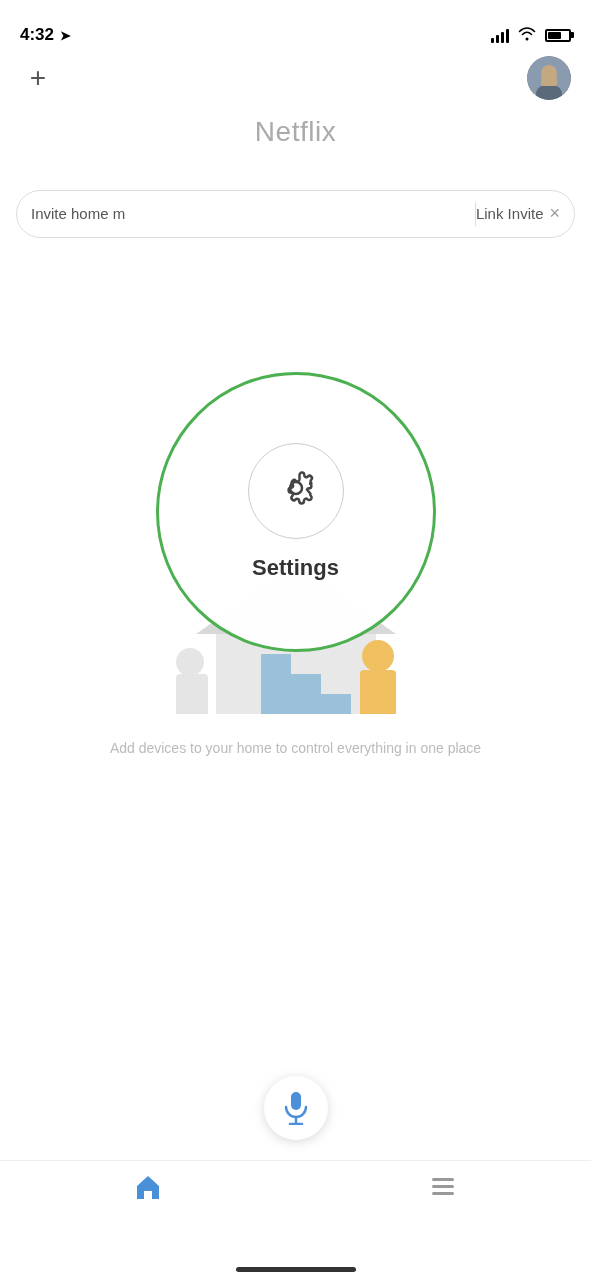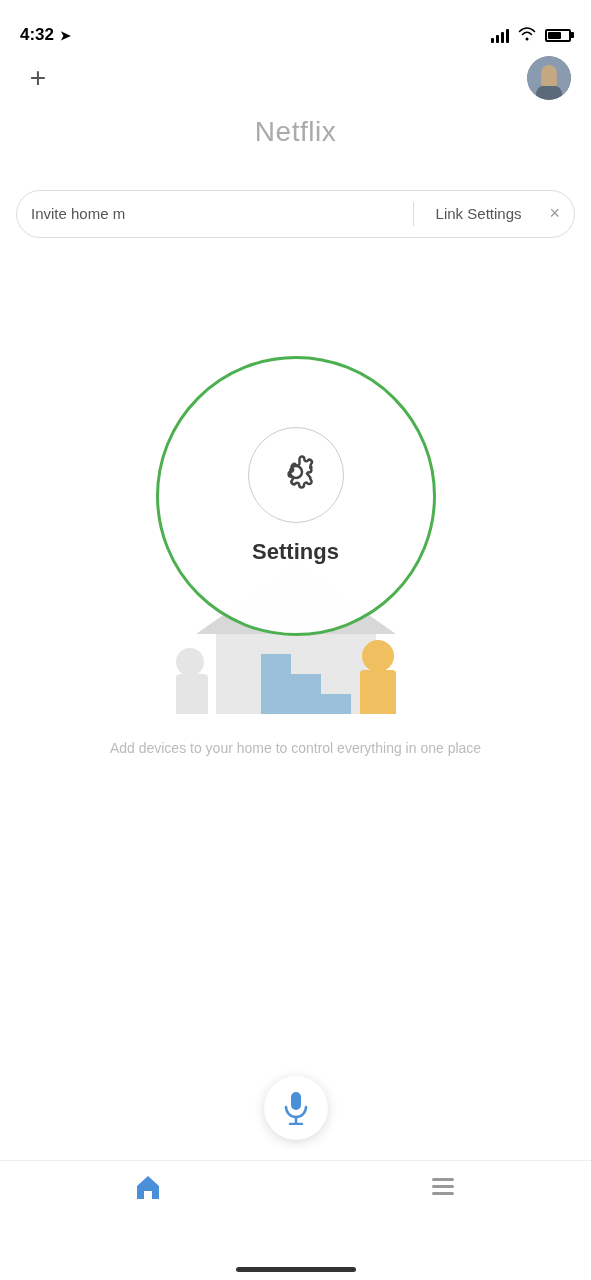--- a/index.html
+++ b/index.html
@@ -140,21 +140,21 @@
       height: 56px;
       display: flex;
       align-items: center;
     }
     .banner-pill {
       display: flex;
       align-items: center;
       border: 1px solid #ddd;
       border-radius: 28px;
       padding: 10px 14px;
-      gap: 22px;
+      gap: 0;
       background: #fff;
       flex: 1;
       height: 48px;
       margin-top: 35px;
     }
     .banner-text {
       font-size: 15px;
       color: #555;
       flex: 1;
       white-space: nowrap;
@@ -174,21 +174,21 @@
     .banner-close {
       font-size: 18px;
       color: #999;
       cursor: pointer;
       margin-left: 6px;
     }
 
     
     .settings-overlay {
       position: absolute;
-      top: 132px;
+      top: 148px;
       left: 50%;
       transform: translateX(-50%);
       width: 280px;
       height: 280px;
       border-radius: 50%;
       border: 3px solid #4CAF50;
       background: rgba(255,255,255,0.97);
       display: flex;
       flex-direction: column;
       align-items: center;
@@ -443,21 +443,21 @@
 </div>
 
 <div class="home-name">
   <span class="home-name-text">Netflix</span>
 </div>
 
 <div class="banner-area">
   <div class="banner-pill">
     <span class="banner-text">Invite home m</span>
     <div class="banner-divider"></div>
-    <span class="banner-link">Link Settings</span>
+    <span class="banner-link">Link Invite</span>
     <span class="banner-close">×</span>
   </div>
 </div>
 
 <div class="main-content">
 
   <div class="settings-overlay">
     <div class="settings-inner-circle">
       <span class="settings-gear">
         <svg width="48" height="48" viewBox="0 0 48 48" fill="none">

